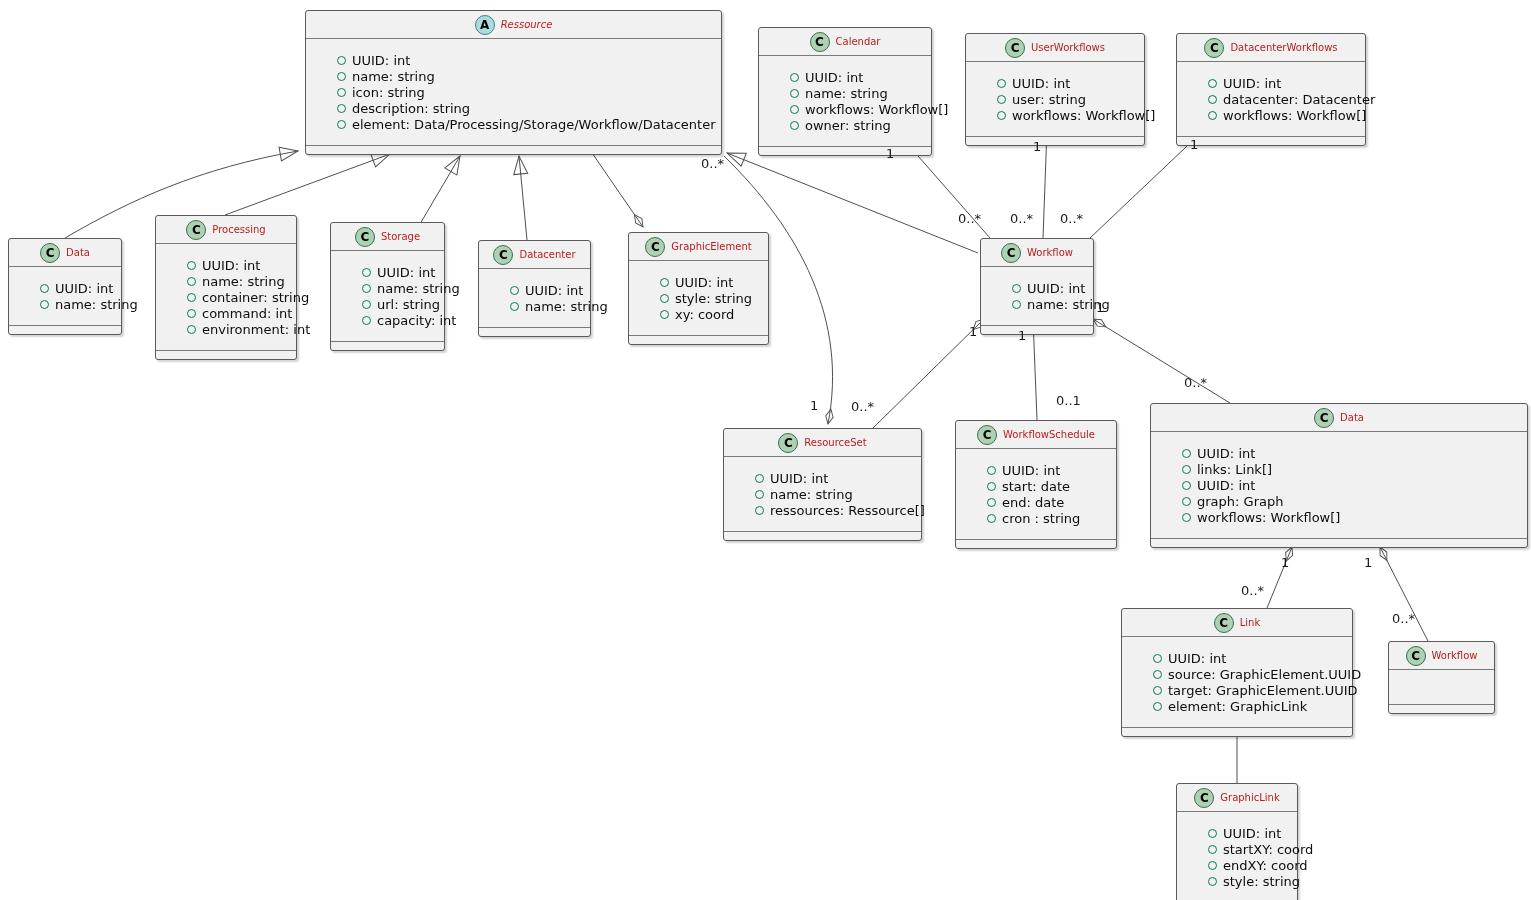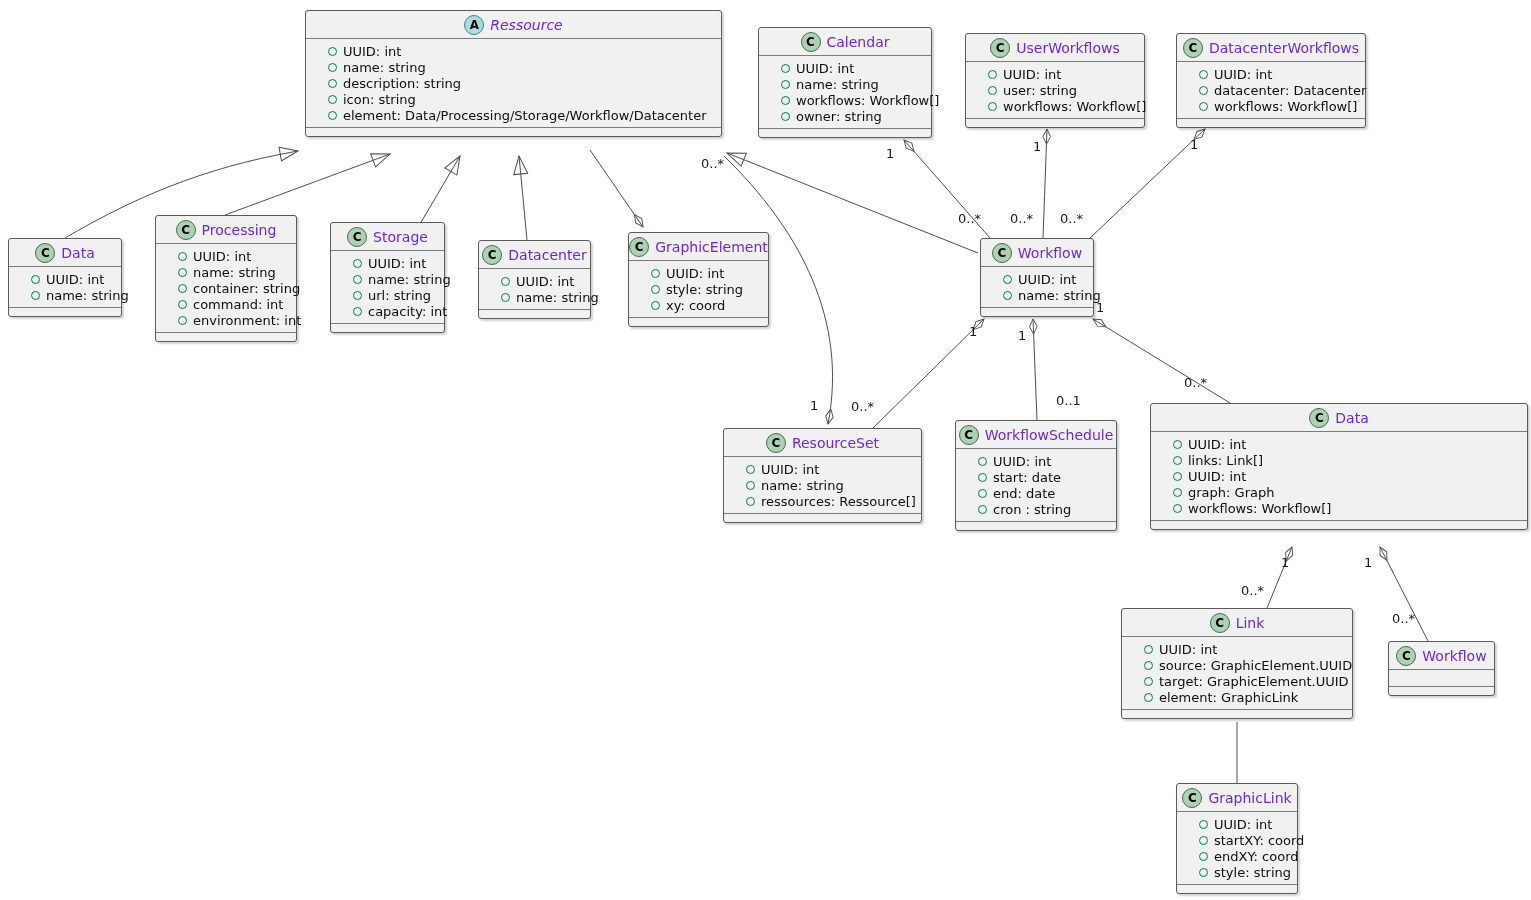--- a/index.html
+++ b/index.html
@@ -8,23 +8,23 @@
   svg.edges { position:absolute; left:0; top:0; z-index:1; }
   svg.edges path, svg.edges line { stroke:#4f4f4f; stroke-width:1; fill:none; }
 
   .uml-class { position:absolute; z-index:2; background:#F1F1F1; border:1px solid #5a5a5a;
                border-radius:3px; box-shadow:2px 2px 2px rgba(0,0,0,0.18); }
   .cls-header { height:27px; display:flex; align-items:center; justify-content:center;
                 gap:6px; border-bottom:1px solid #7a7a7a; padding:0 6px; }
   .spot { width:18px; height:18px; border-radius:50%; background:#ADD1B2; border:1px solid #3f6e4b;
           font-weight:bold; font-size:12px; line-height:18px; text-align:center; color:#000; flex:0 0 auto; }
   .abstract .spot { background:#A9DCDF; border-color:#4a7f86; }
-  .cls-name { font-size:14px; color:#6d28d9; white-space:nowrap; }
+  .cls-name { font-size:10px; color:#b91c1c; white-space:nowrap; }
   .abstract .cls-name { font-style:italic; }
-  ul.attrs { list-style:none; margin:0; padding:4px 22px; min-height:8px; }
+  ul.attrs { list-style:none; margin:9px; padding:4px 22px; min-height:8px; }
   ul.attrs li { display:flex; align-items:center; gap:6px; height:16px; font-size:13px;
                 white-space:nowrap; color:#0d0d0d; }
   .bullet { width:7px; height:7px; border-radius:50%; border:1px solid #038048;
             background:transparent; flex:0 0 auto; }
   .footer-compartment { border-top:1px solid #7a7a7a; height:8px; }
 
   .mult { position:absolute; z-index:3; font-size:13px; color:#1a1a1a; white-space:nowrap; }
 </style>
 </head>
 <body>
@@ -67,25 +67,25 @@
         <li>
           <span class="bullet"></span>
           <span class="attr-text">UUID: int</span>
         </li>
         <li>
           <span class="bullet"></span>
           <span class="attr-text">name: string</span>
         </li>
         <li>
           <span class="bullet"></span>
+          <span class="attr-text">icon: string</span>
+        </li>
+        <li>
+          <span class="bullet"></span>
           <span class="attr-text">description: string</span>
-        </li>
-        <li>
-          <span class="bullet"></span>
-          <span class="attr-text">icon: string</span>
         </li>
         <li>
           <span class="bullet"></span>
           <span class="attr-text">element: Data/Processing/Storage/Workflow/Datacenter</span>
         </li>
       </ul>
     <div class="footer-compartment"></div>
   </div>
 
   <div class="uml-class" style="left:758px; top:27px; width:172px;">

